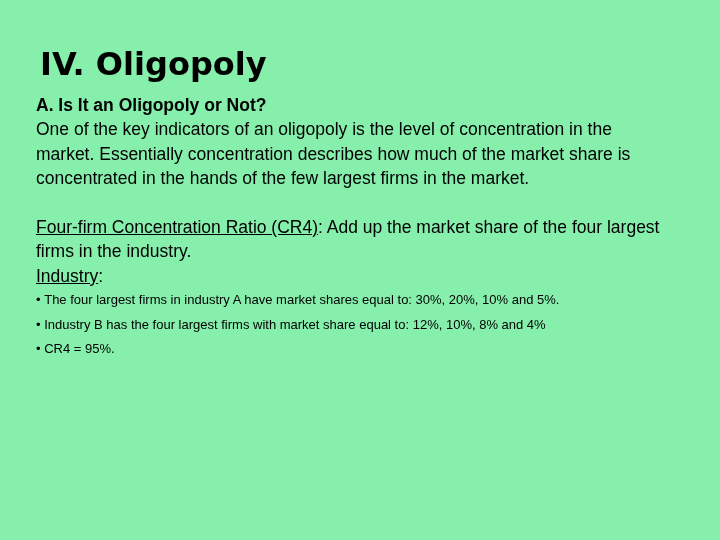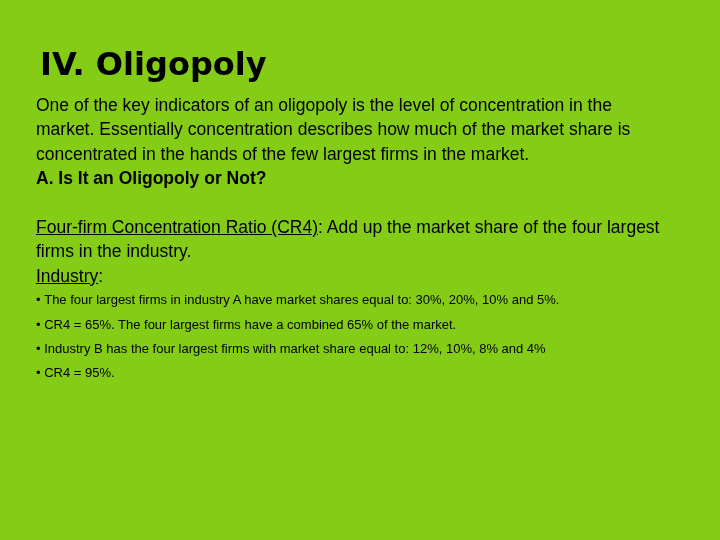--- a/index.html
+++ b/index.html
@@ -13,21 +13,21 @@
     overflow: hidden;
     background: #edfb9c;
     font-family: "Liberation Sans", sans-serif;
     color: #000000;
     -webkit-font-smoothing: none;
   }
   .slide {
     position: relative;
     width: 720px;
     height: 540px;
-    background: #84cc16;
+    background: #86efac;
     box-sizing: border-box;
   }
   .slide-title {
     position: absolute;
     left: 40px;
     top: 45px;
     font-family: "DejaVu Sans", sans-serif;
     font-weight: bold;
     font-size: 32px;
     line-height: 38px;
@@ -72,33 +72,32 @@
 </style>
 </head>
 <body>
 
 <div class="slide">
 
   <div class="slide-title">IV. Oligopoly</div>
 
   <div class="body-area">
 
+    <p class="para bold">A. Is It an Oligopoly or Not?</p>
+
     <p class="para">One of the key indicators of an oligopoly is the level of concentration in the market. Essentially concentration describes how much of the market share is concentrated in the hands of the few largest firms in the market.</p>
-
-    <p class="para bold">A. Is It an Oligopoly or Not?</p>
 
     <div class="blank-line">&nbsp;</div>
 
     <p class="para"><span class="underline">Four-firm Concentration Ratio (CR4)</span><span>: </span><span>Add up the market share of the four largest firms in the industry.</span></p>
 
     <p class="para"><span class="underline">Industry</span><span>:</span></p>
 
     <p class="bullet-line"><span>•</span>&nbsp;<span>The four largest firms in industry A have market shares equal to: 30%, 20%, 10% and 5%.</span></p>
 
-    <p class="bullet-line"><span>•</span>&nbsp;<span>CR4 = 65%. The four largest firms have a combined 65% of the market.</span></p>
 
     <p class="bullet-line"><span>•</span>&nbsp;<span>Industry B has the four largest firms with market share equal to: 12%, 10%, 8% and 4%</span></p>
 
     <p class="bullet-line"><span>•</span>&nbsp;<span>CR4 = 95%.</span></p>
 
     <div class="blank-line">&nbsp;</div>
 
 
   </div>
 </div>

